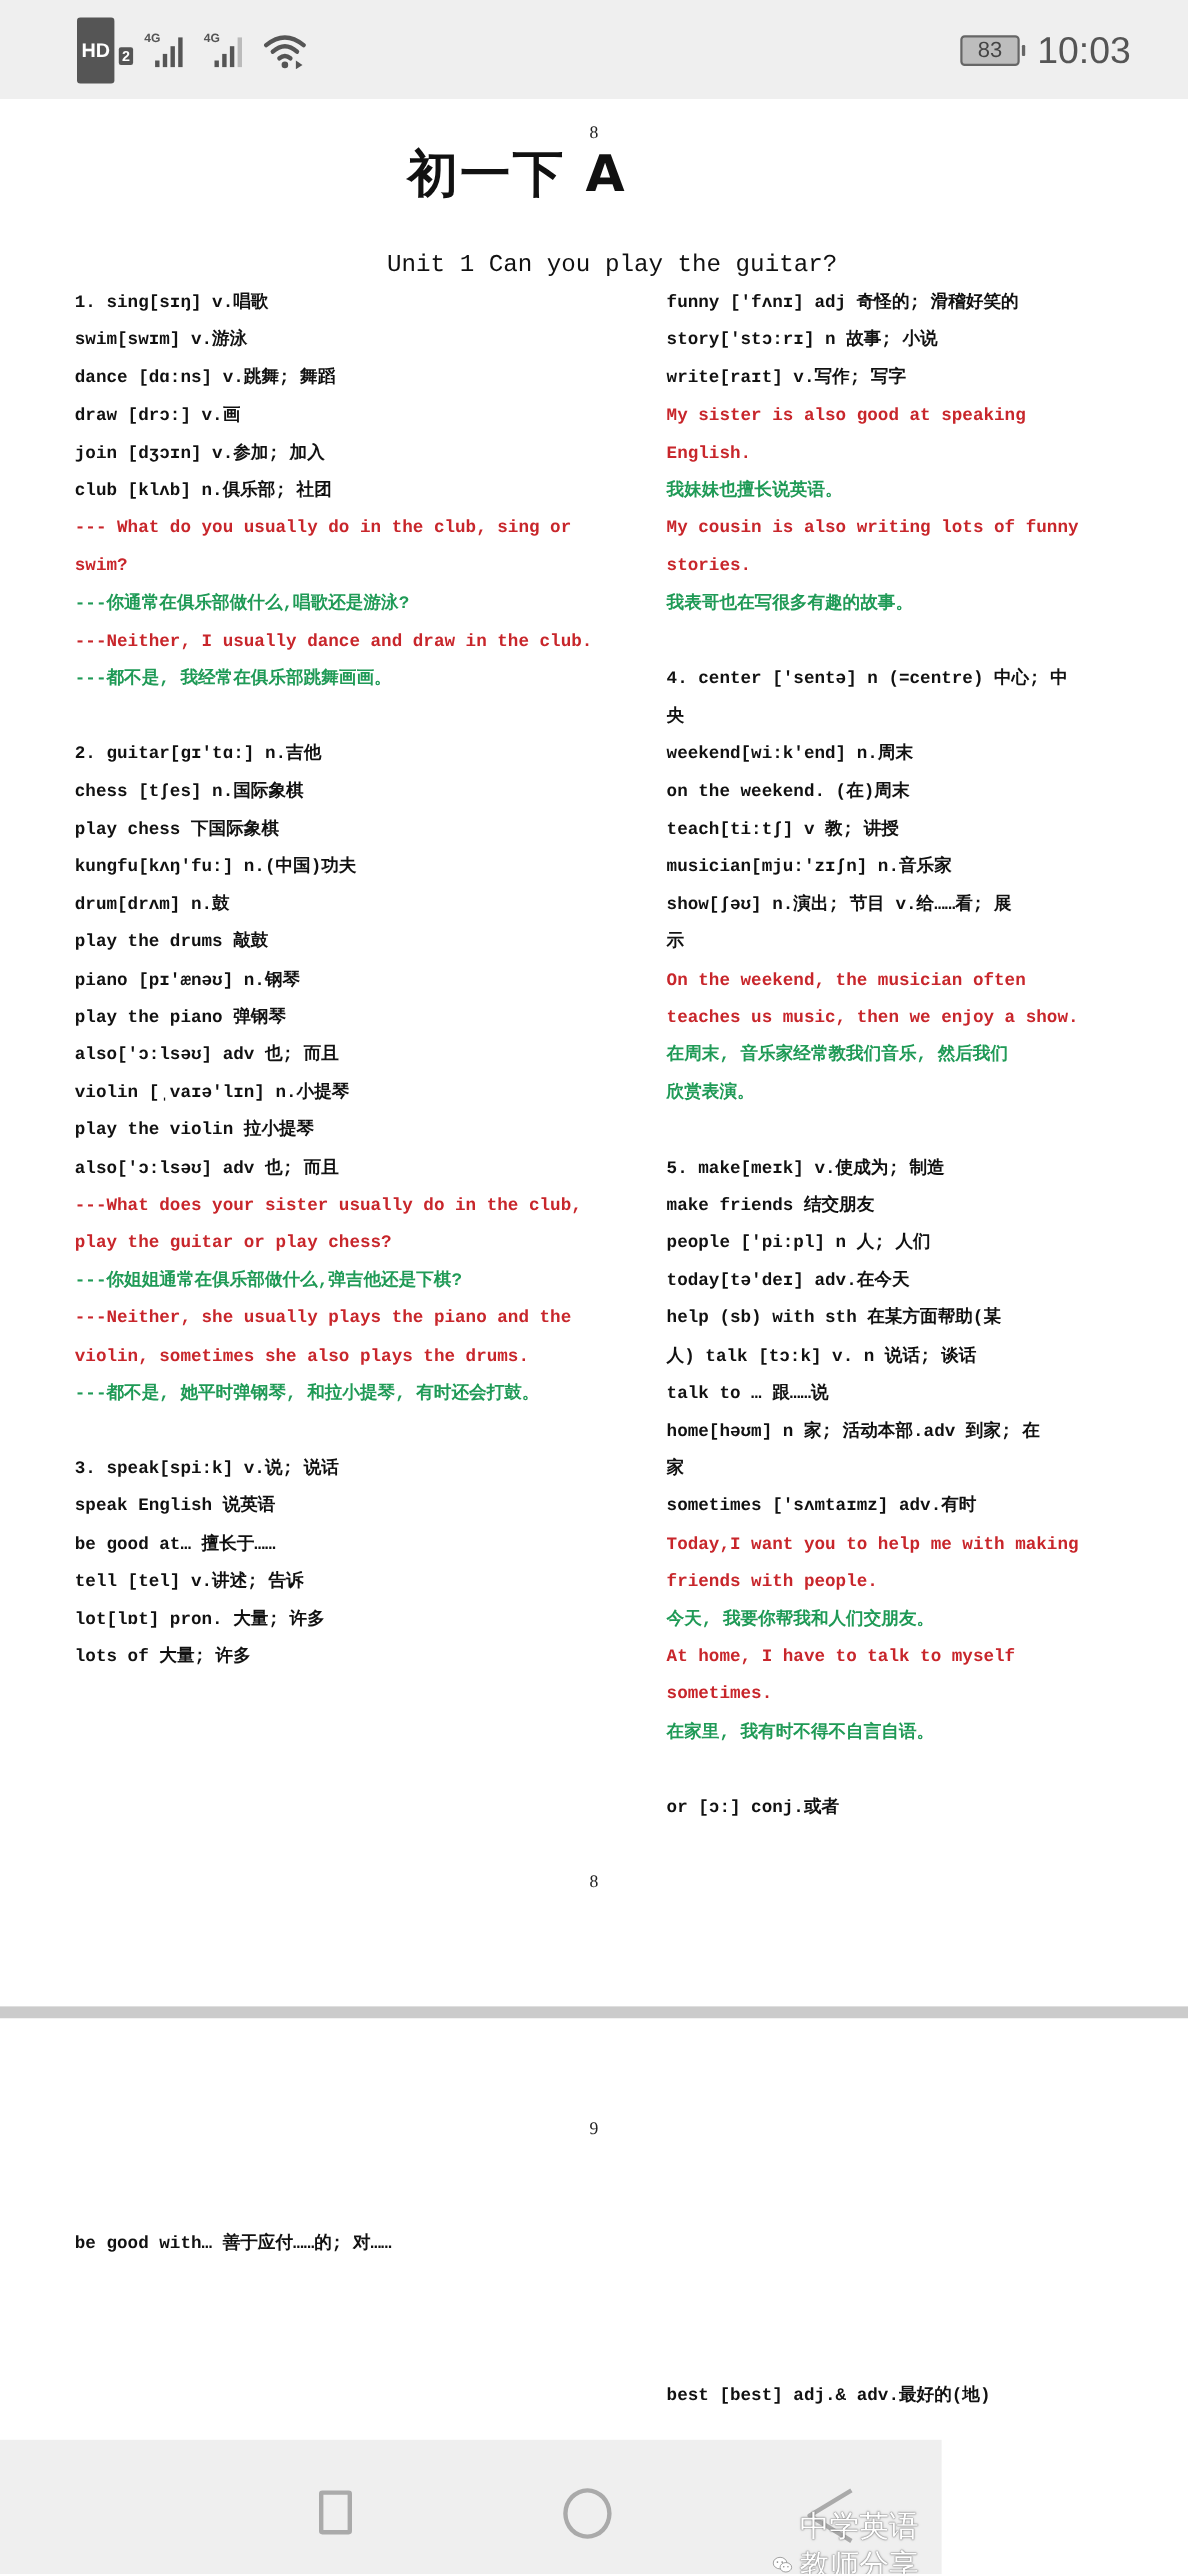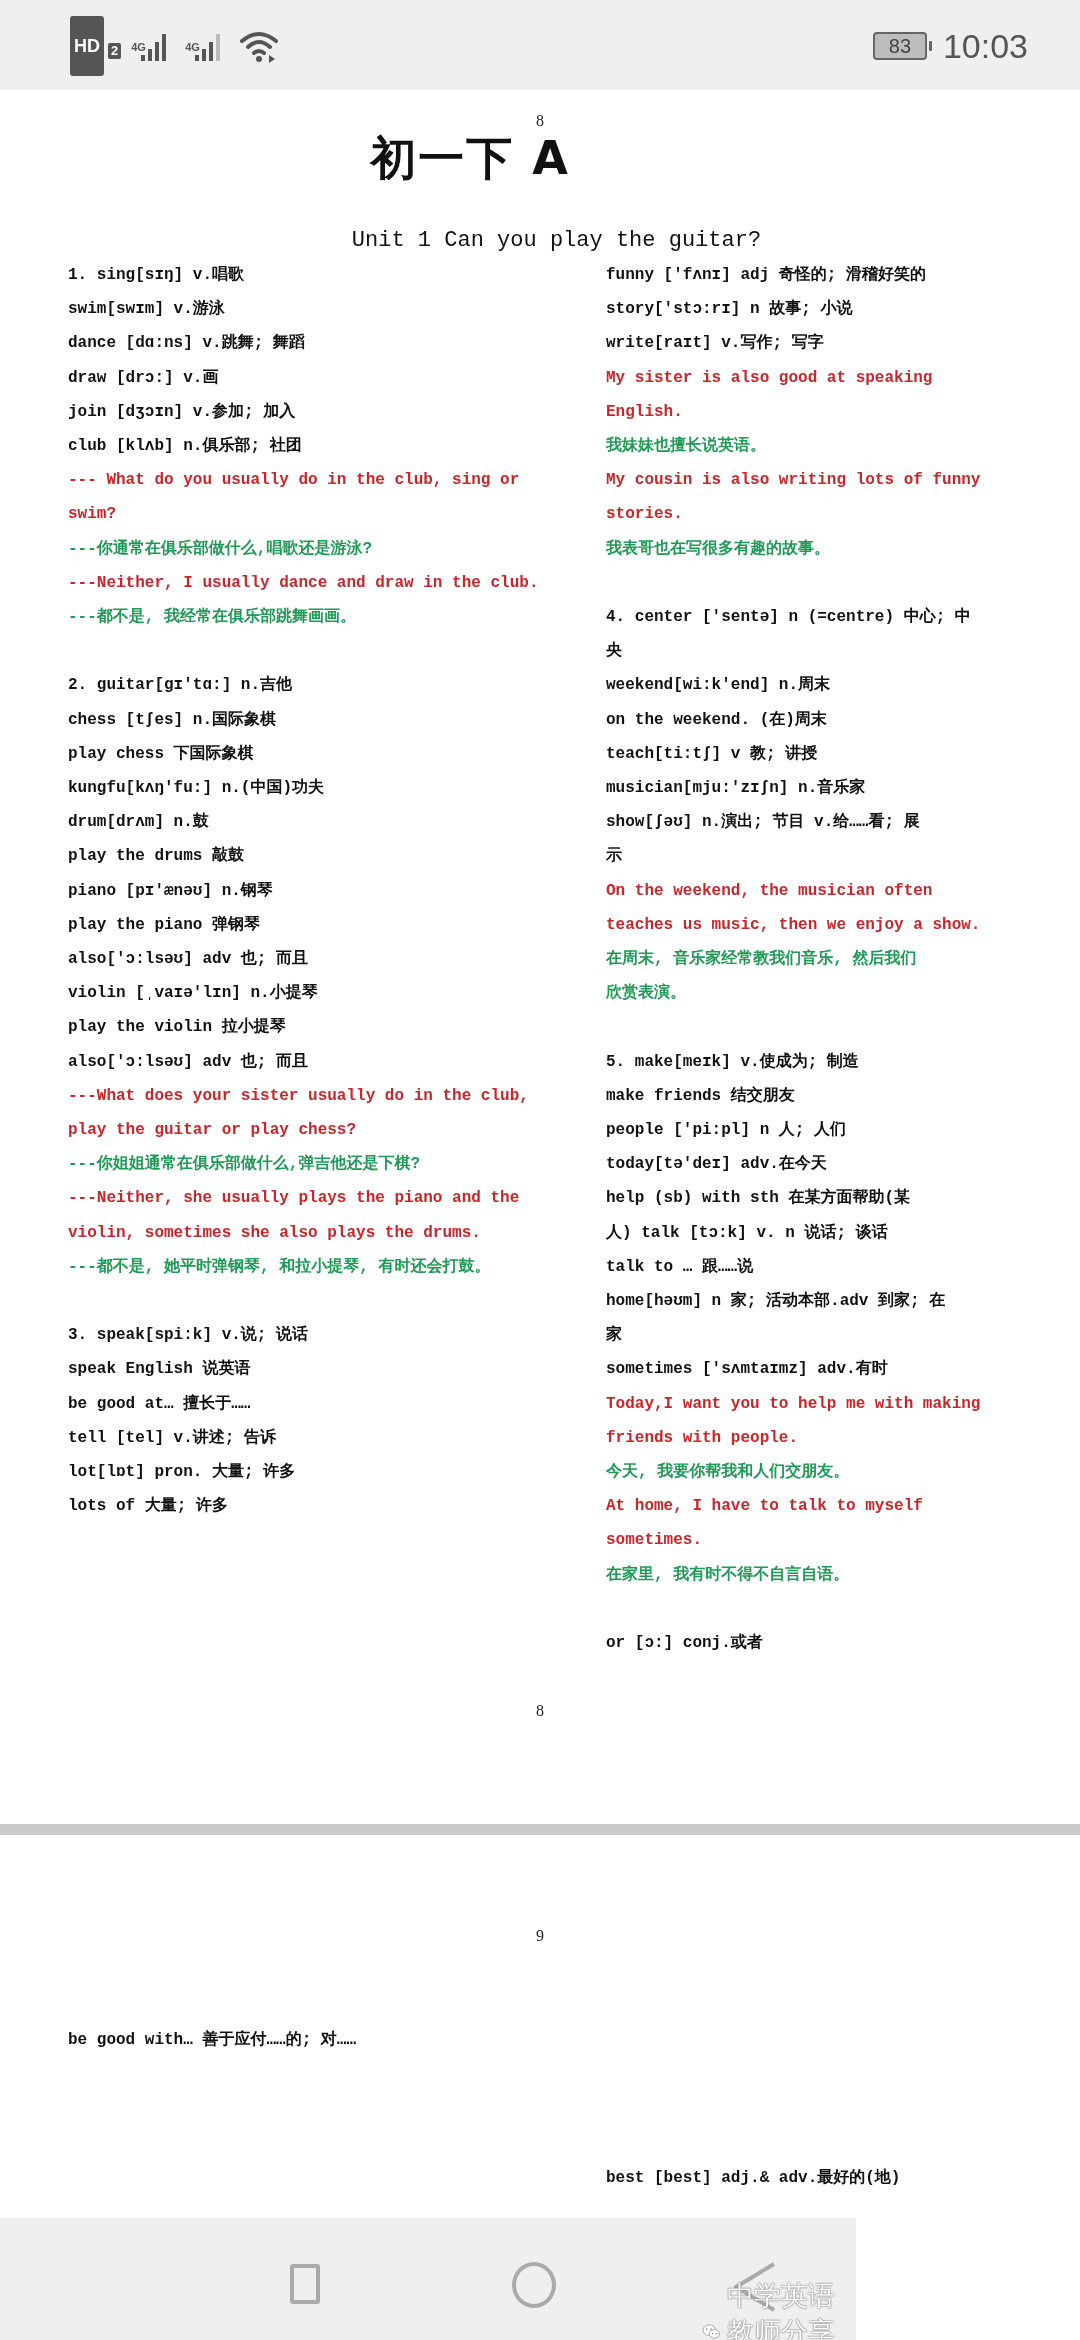--- a/index.html
+++ b/index.html
@@ -5,21 +5,21 @@
     * { box-sizing: border-box; margin: 0; padding: 0; }
     html, body { width: 1080px; height: 2340px; overflow: hidden; background: #ffffff; }
     body { position: relative; font-family: "Liberation Mono", "DejaVu Sans Mono", monospace; color: #111; }
 
     
     .statusbar { position: absolute; left: 0; top: 0; width: 1080px; height: 90px; background: #efefef; }
     .sb-left { position: absolute; left: 70px; top: 26px; height: 40px; display: flex; align-items: center; gap: 10px; }
     .hd { background: #555; color: #fff; font: bold 18px "Liberation Sans", sans-serif; padding: 19px 4px; border-radius: 3px; line-height: 22px; }
     .hd2 { background: #555; color: #fff; font: bold 13px "Liberation Sans", sans-serif; padding: 0 3px; border-radius: 2px; line-height: 16px; margin-left: -6px; margin-top: 10px; }
     .sig { position: relative; width: 44px; height: 34px; }
-    .sig .lbl { position: absolute; left: 0; top: 12px; font: bold 11px "Liberation Sans", sans-serif; color: #555; }
+    .sig .lbl { position: absolute; left: 0; top: 0; font: bold 11px "Liberation Sans", sans-serif; color: #555; }
     .sig .bar { position: absolute; bottom: 2px; width: 4px; background: #555; }
     .wifi { width: 40px; height: 34px; }
     .sb-right { position: absolute; right: 52px; top: 26px; height: 40px; display: flex; align-items: center; gap: 10px; }
     .battery { position: relative; width: 54px; height: 28px; border: 2px solid #666; border-radius: 4px; background: #bdbdbd; font: 20px "Liberation Sans", sans-serif; color: #444; text-align: center; line-height: 24px; margin-left: 24px; }
     .battery::after { content: ""; position: absolute; right: -7px; top: 7px; width: 3px; height: 10px; background: #666; border-radius: 1px; }
     .clock { font: 34px "Liberation Sans", sans-serif; color: #555; margin-left: 6px; }
 
     
     .page { position: absolute; left: 0; width: 1080px; background: #fff; }
     .page1 { top: 90px; height: 1732px; }

